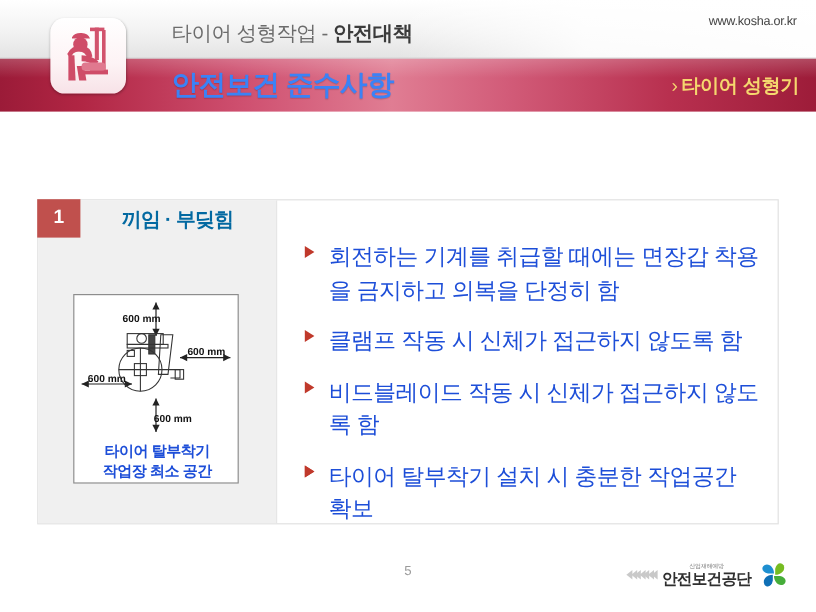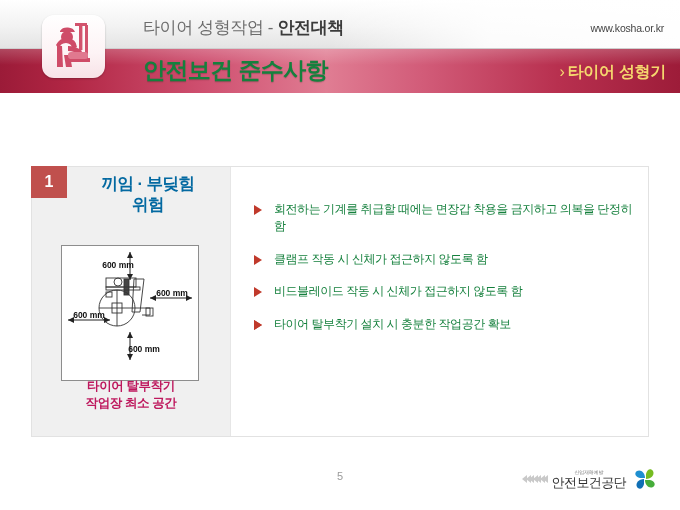--- a/index.html
+++ b/index.html
@@ -83,28 +83,28 @@
   }
   .eyebrow .strong {
     font-weight: bold;
     color: #3b3b3b;
   }
   .main-title {
     position: absolute;
     left: 143px; top: 55px;
     font-size: 23px;
     font-weight: bold;
-    color: #15803d;
+    color: #3b82f6;
     letter-spacing: -0.6px;
     white-space: nowrap;
     text-shadow: 0 1px 1px rgba(0,0,0,0.18);
   }
   .site-url {
     position: absolute;
-    right: 16px; top: 22px;
+    right: 16px; top: 12px;
     font-size: 10.5px;
     color: #444444;
     letter-spacing: -0.2px;
     white-space: nowrap;
   }
   .breadcrumb {
     position: absolute;
     right: 14px; top: 62px;
     font-size: 16px;
     font-weight: bold;
@@ -161,51 +161,51 @@
     font-size: 16.5px;
     font-weight: bold;
     color: #0369a1;
     line-height: 1.28;
     letter-spacing: -0.5px;
   }
 
   .figure {
     position: absolute;
     left: 29px; top: 78px;
-    width: 138px; height: 136px;
+    width: 138px; height: 158px;
     background: #ffffff;
     border: 1px solid #8d8d8d;
     box-sizing: border-box;
   }
   .figure svg { display: block; }
 
   .figure-caption {
     position: absolute;
-    left: 12px; top: 211px;
+    left: 12px; top: 201px;
     width: 174px;
     text-align: center;
     font-size: 12.5px;
     font-weight: bold;
-    color: #be185d;
+    color: #1d4ed8;
     line-height: 1.35;
     letter-spacing: -0.4px;
   }
 
   
   .bullets {
     position: absolute;
     left: 222px; top: 34px;
     width: 380px;
   }
   .bullet {
     position: relative;
     padding-left: 20px;
     margin-bottom: 15px;
-    font-size: 12px;
-    color: #15803d;
+    font-size: 19px;
+    color: #1d4ed8;
     line-height: 1.45;
     letter-spacing: -0.45px;
   }
   .bullet:last-child { margin-bottom: 0; }
   .bullet-marker {
     position: absolute;
     left: 0; top: 4px;
     width: 0; height: 0;
     border-left: 8px solid #c0392b;
     border-top: 5px solid transparent;
@@ -249,21 +249,21 @@
   }
   .footer-sub {
     font-size: 5px;
     color: #7a7a7a;
     letter-spacing: -0.2px;
     line-height: 1;
     margin-bottom: 1px;
   }
   .footer-name {
     font-size: 13px;
-    font-weight: normal;
+    font-weight: bold;
     color: #2f2f2f;
     letter-spacing: -0.6px;
     line-height: 1;
   }
   .footer-mark svg { display: block; }
 </style>
 </head>
 <body>
 
 <div class="header">
@@ -312,21 +312,20 @@
 
 <div class="panel">
 
   <div class="panel-left"></div>
   <div class="panel-left-edge"></div>
 
   <div class="num-badge">1</div>
 
   <div class="left-title">
     <div>끼임 · 부딪힘</div>
-    <div>위험</div>
   </div>
 
   <div class="figure">
     <svg width="136" height="120" viewBox="0 0 136 120">
 
       <line x1="68" y1="6" x2="68" y2="34" stroke="#222" stroke-width="1"></line>
       <polygon points="68,6 65,12 71,12" fill="#222"></polygon>
       <polygon points="68,34 65,28 71,28" fill="#222"></polygon>
       <text x="56" y="22" font-family="Liberation Sans, sans-serif" font-size="8.5" font-weight="bold" fill="#111" text-anchor="middle">600 mm</text>
 

